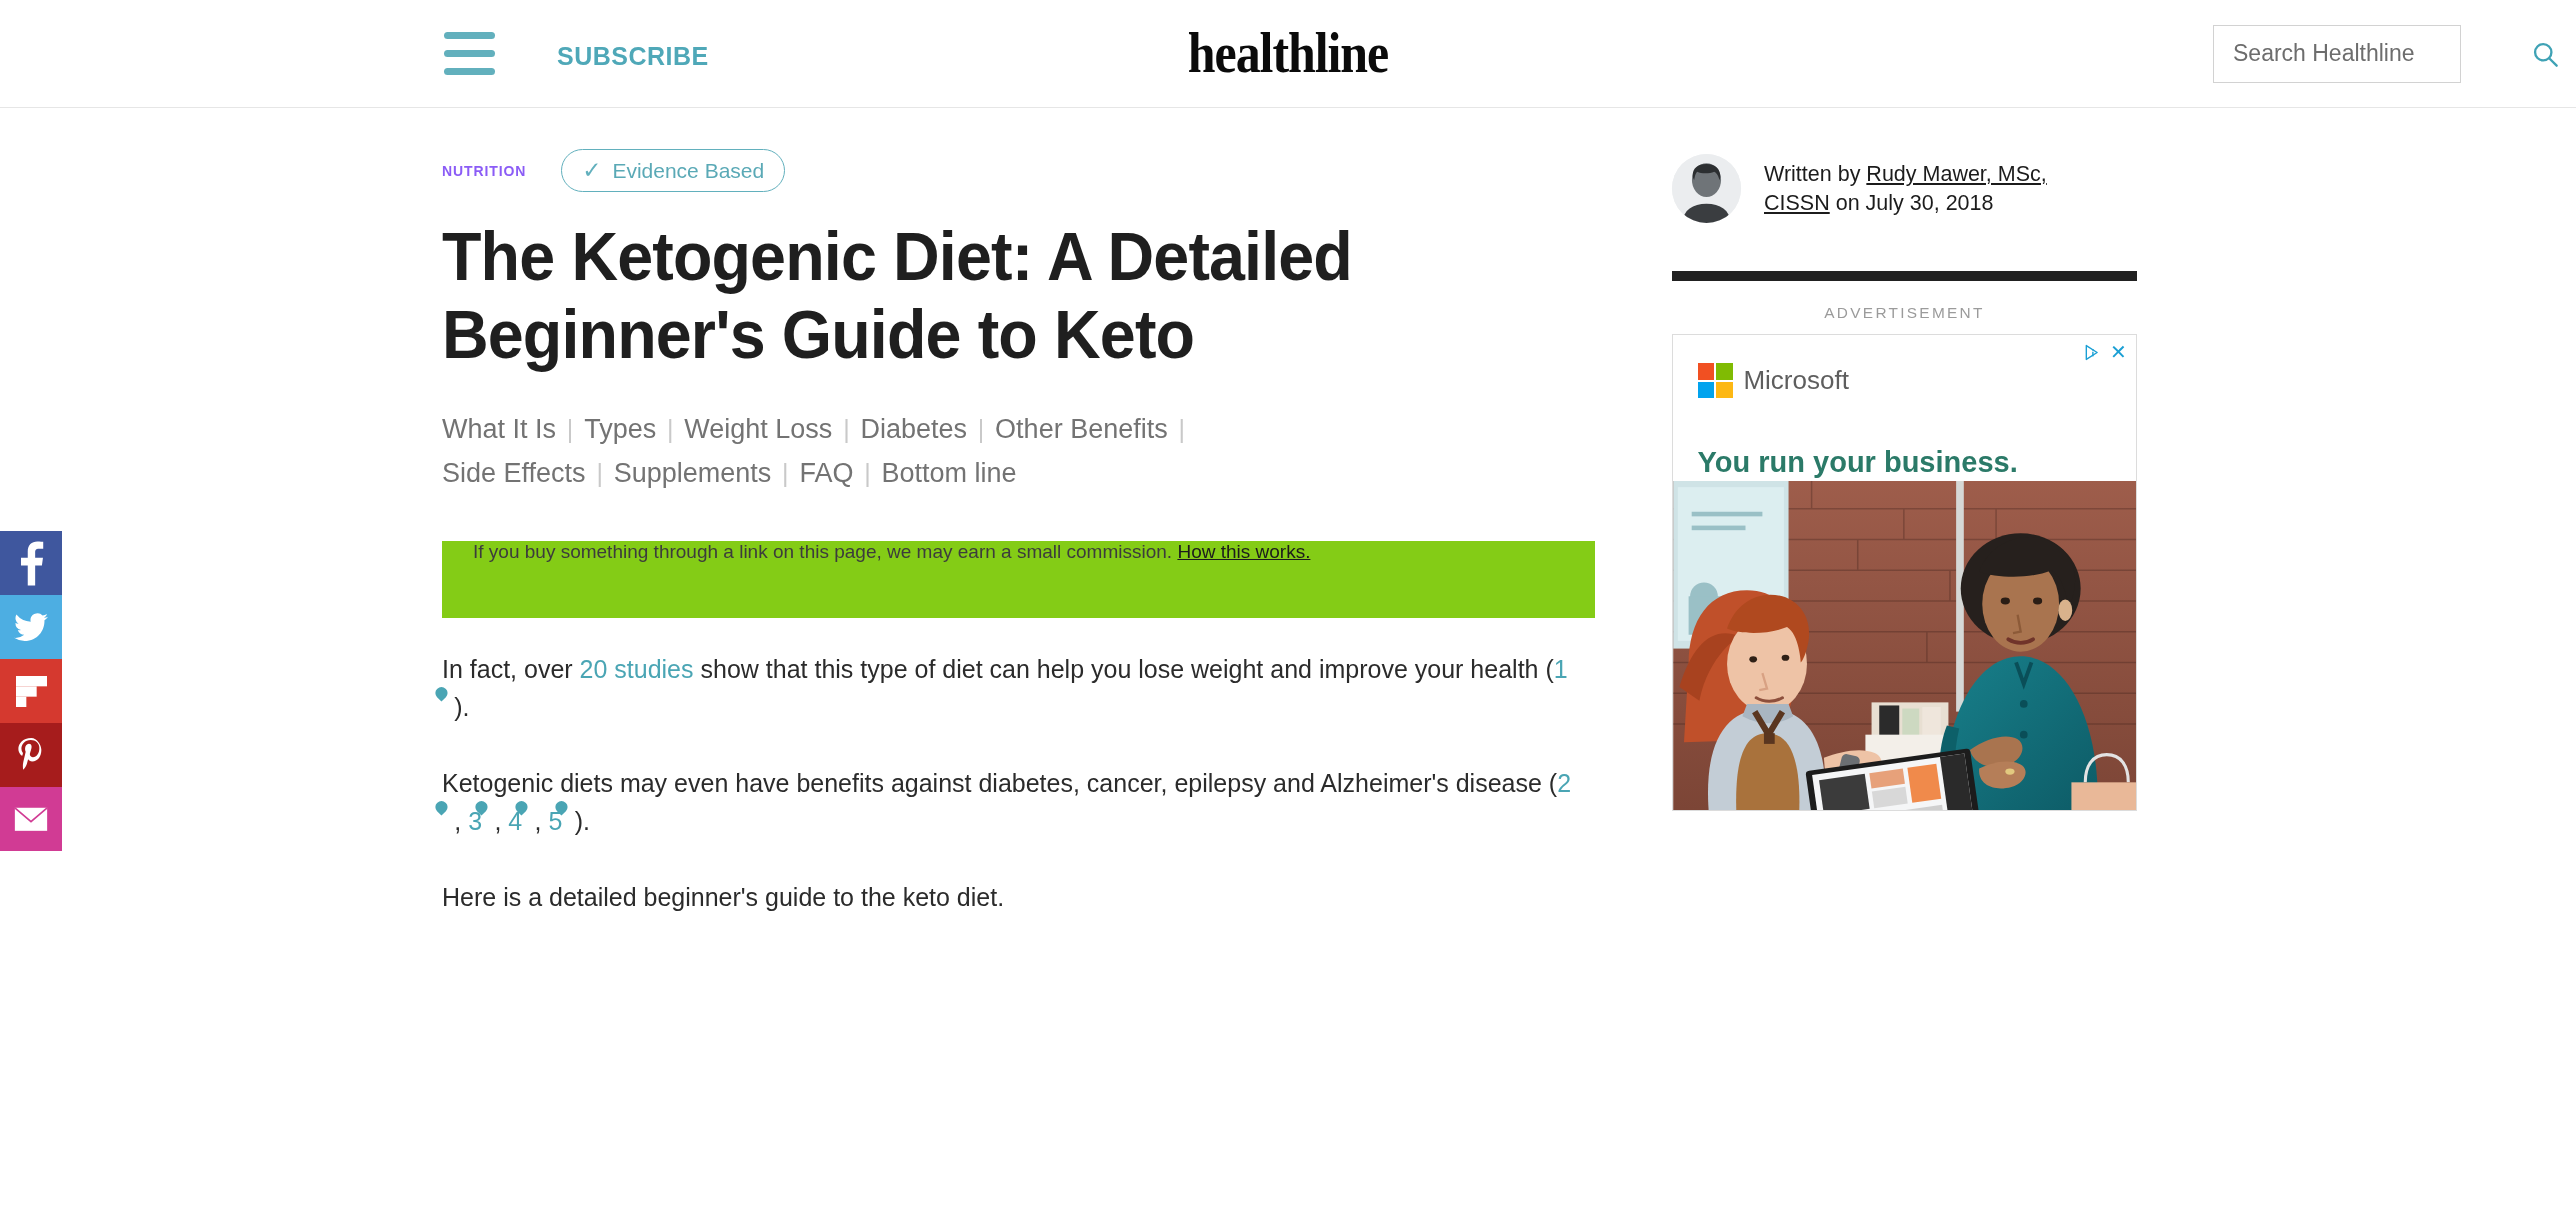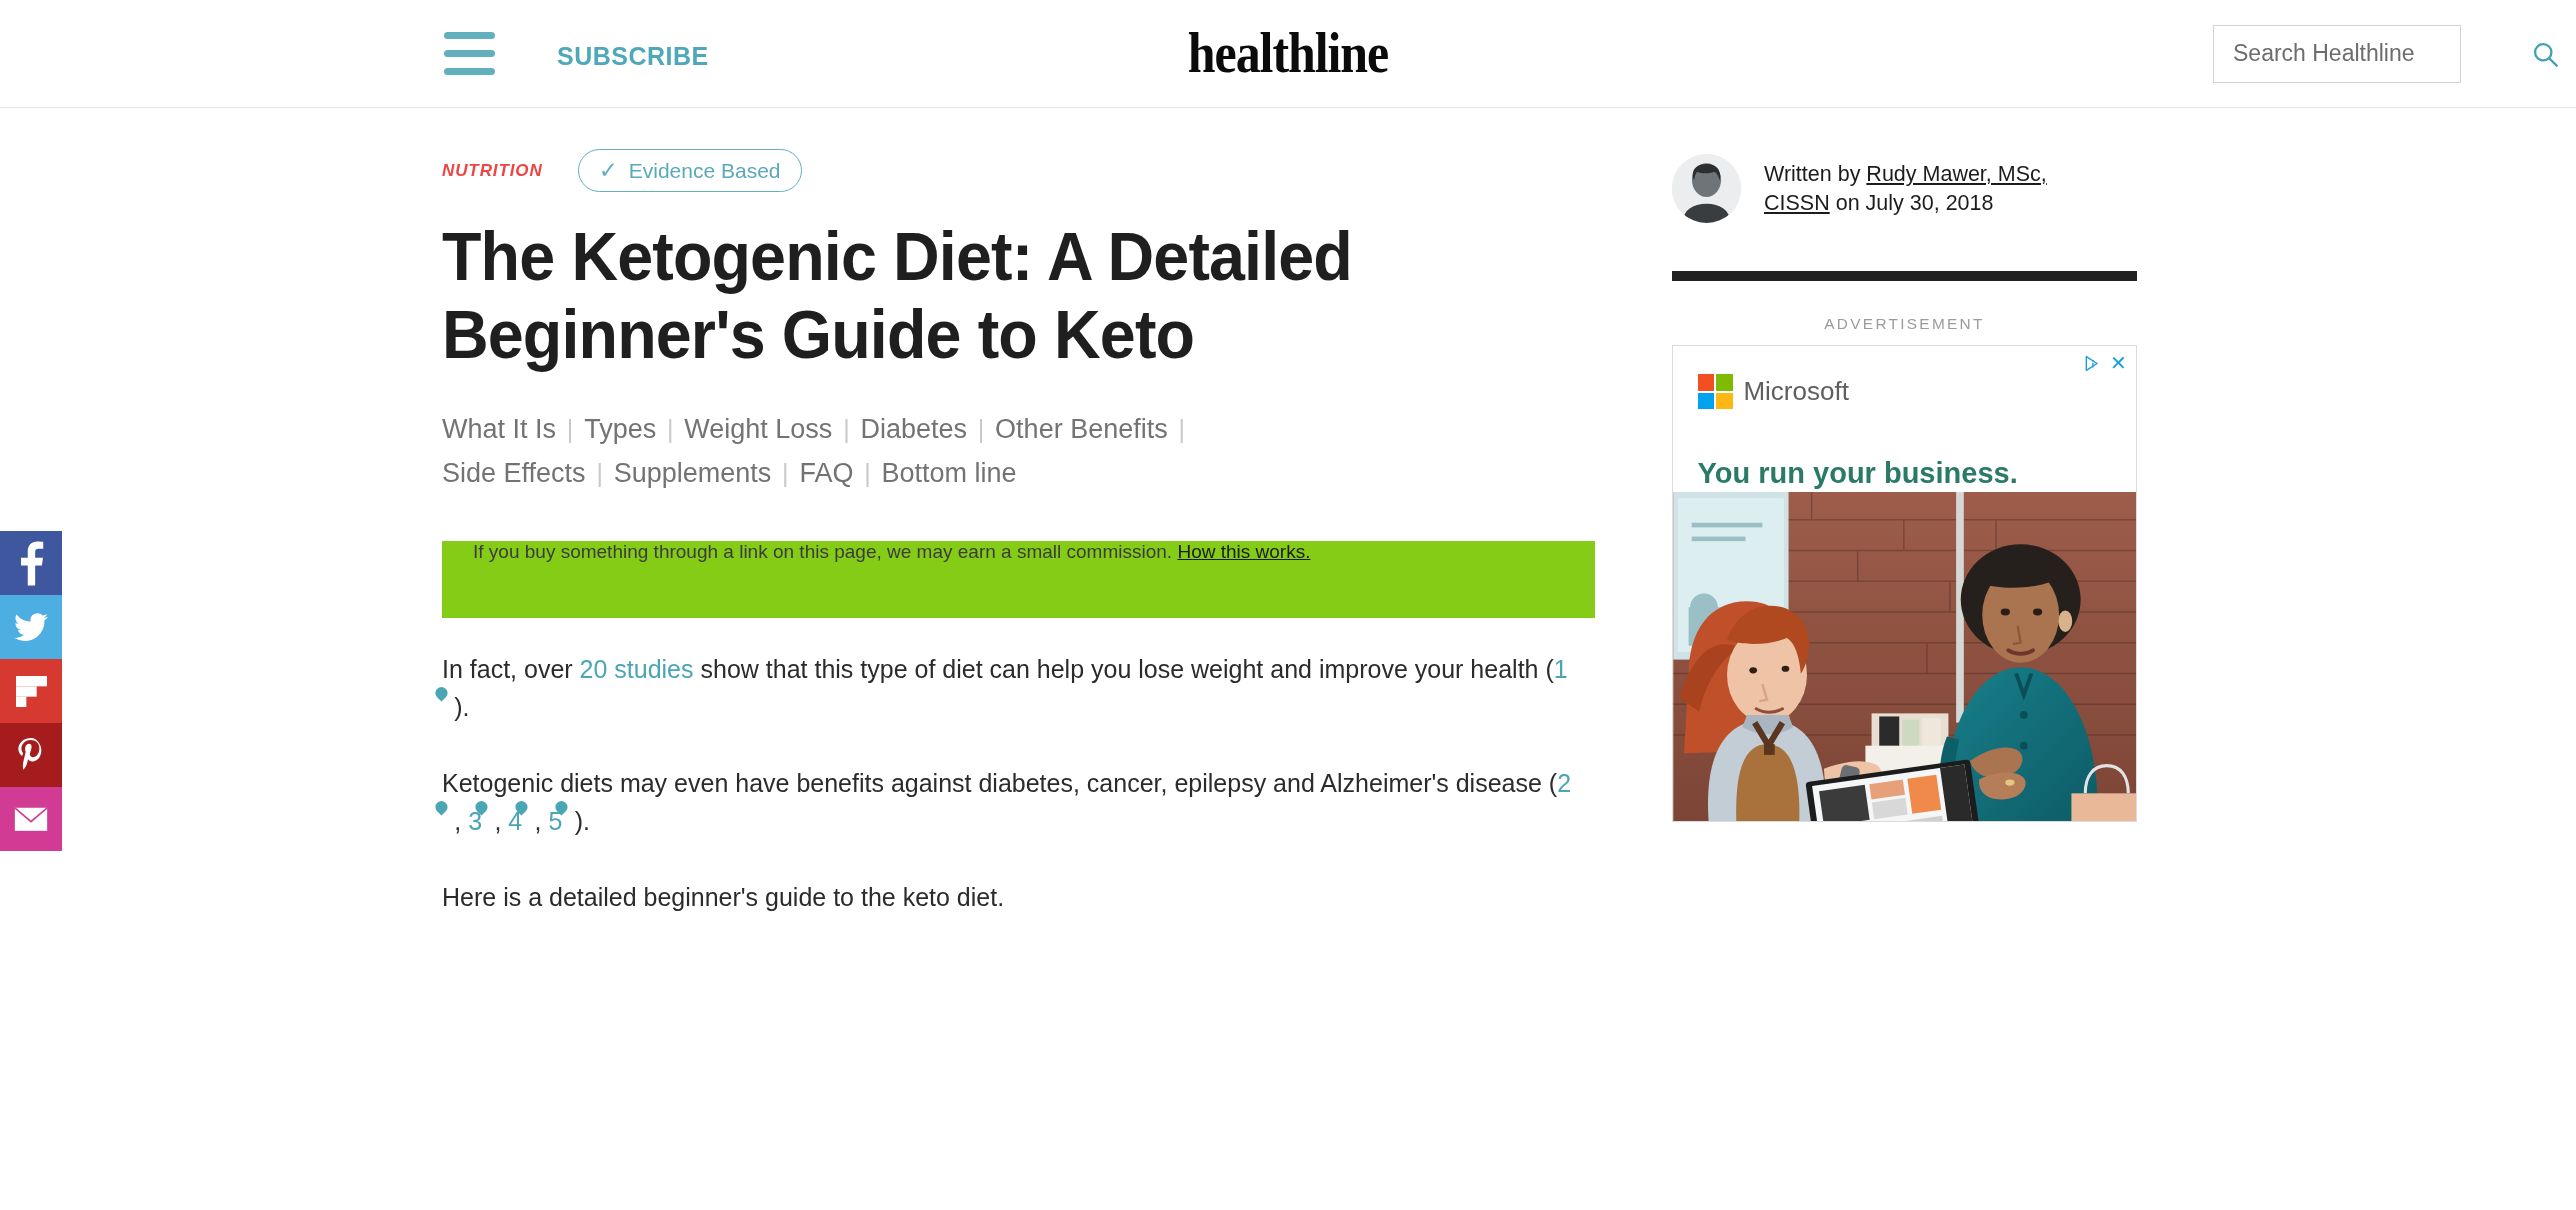--- a/index.html
+++ b/index.html
@@ -104,26 +104,25 @@
     position: absolute;
     left: 442px; top: 108px;
     width: 1153px;
   }
   #kicker-row {
     display: flex;
     align-items: center;
     margin-top: 41px;
   }
   #category-label {
-    font-size: 17px;
+    font-size: 14px;
     font-weight: 700;
     letter-spacing: 0.9px;
-    color: #ef4444;
+    color: #8b5cf6;
     text-decoration: none;
-    font-style: italic;
   }
   #evidence-badge {
     margin-left: 35px;
     height: 43px;
     border: 1.5px solid #62b0bd;
     border-radius: 23px;
     display: inline-flex;
     align-items: center;
     padding: 0 20px;
     gap: 10.8px;
@@ -235,21 +234,21 @@
   }
   #byline-text a { color: #1c1c1c; text-decoration: underline; }
 
   #rail-rule {
     margin-top: 48px;
     width: 465px; height: 10px;
     background: #212121;
   }
 
   #ad-label {
-    margin-top: 34px;
+    margin-top: 23px;
     text-align: center;
     font-size: 15.4px;
     letter-spacing: 2.3px;
     color: #9b9b9b;
   }
   #ad-box {
     margin-top: 12.3px;
     width: 465px; height: 477px;
     border: 0.8px solid #dcdcdc;
     background: #fff;

